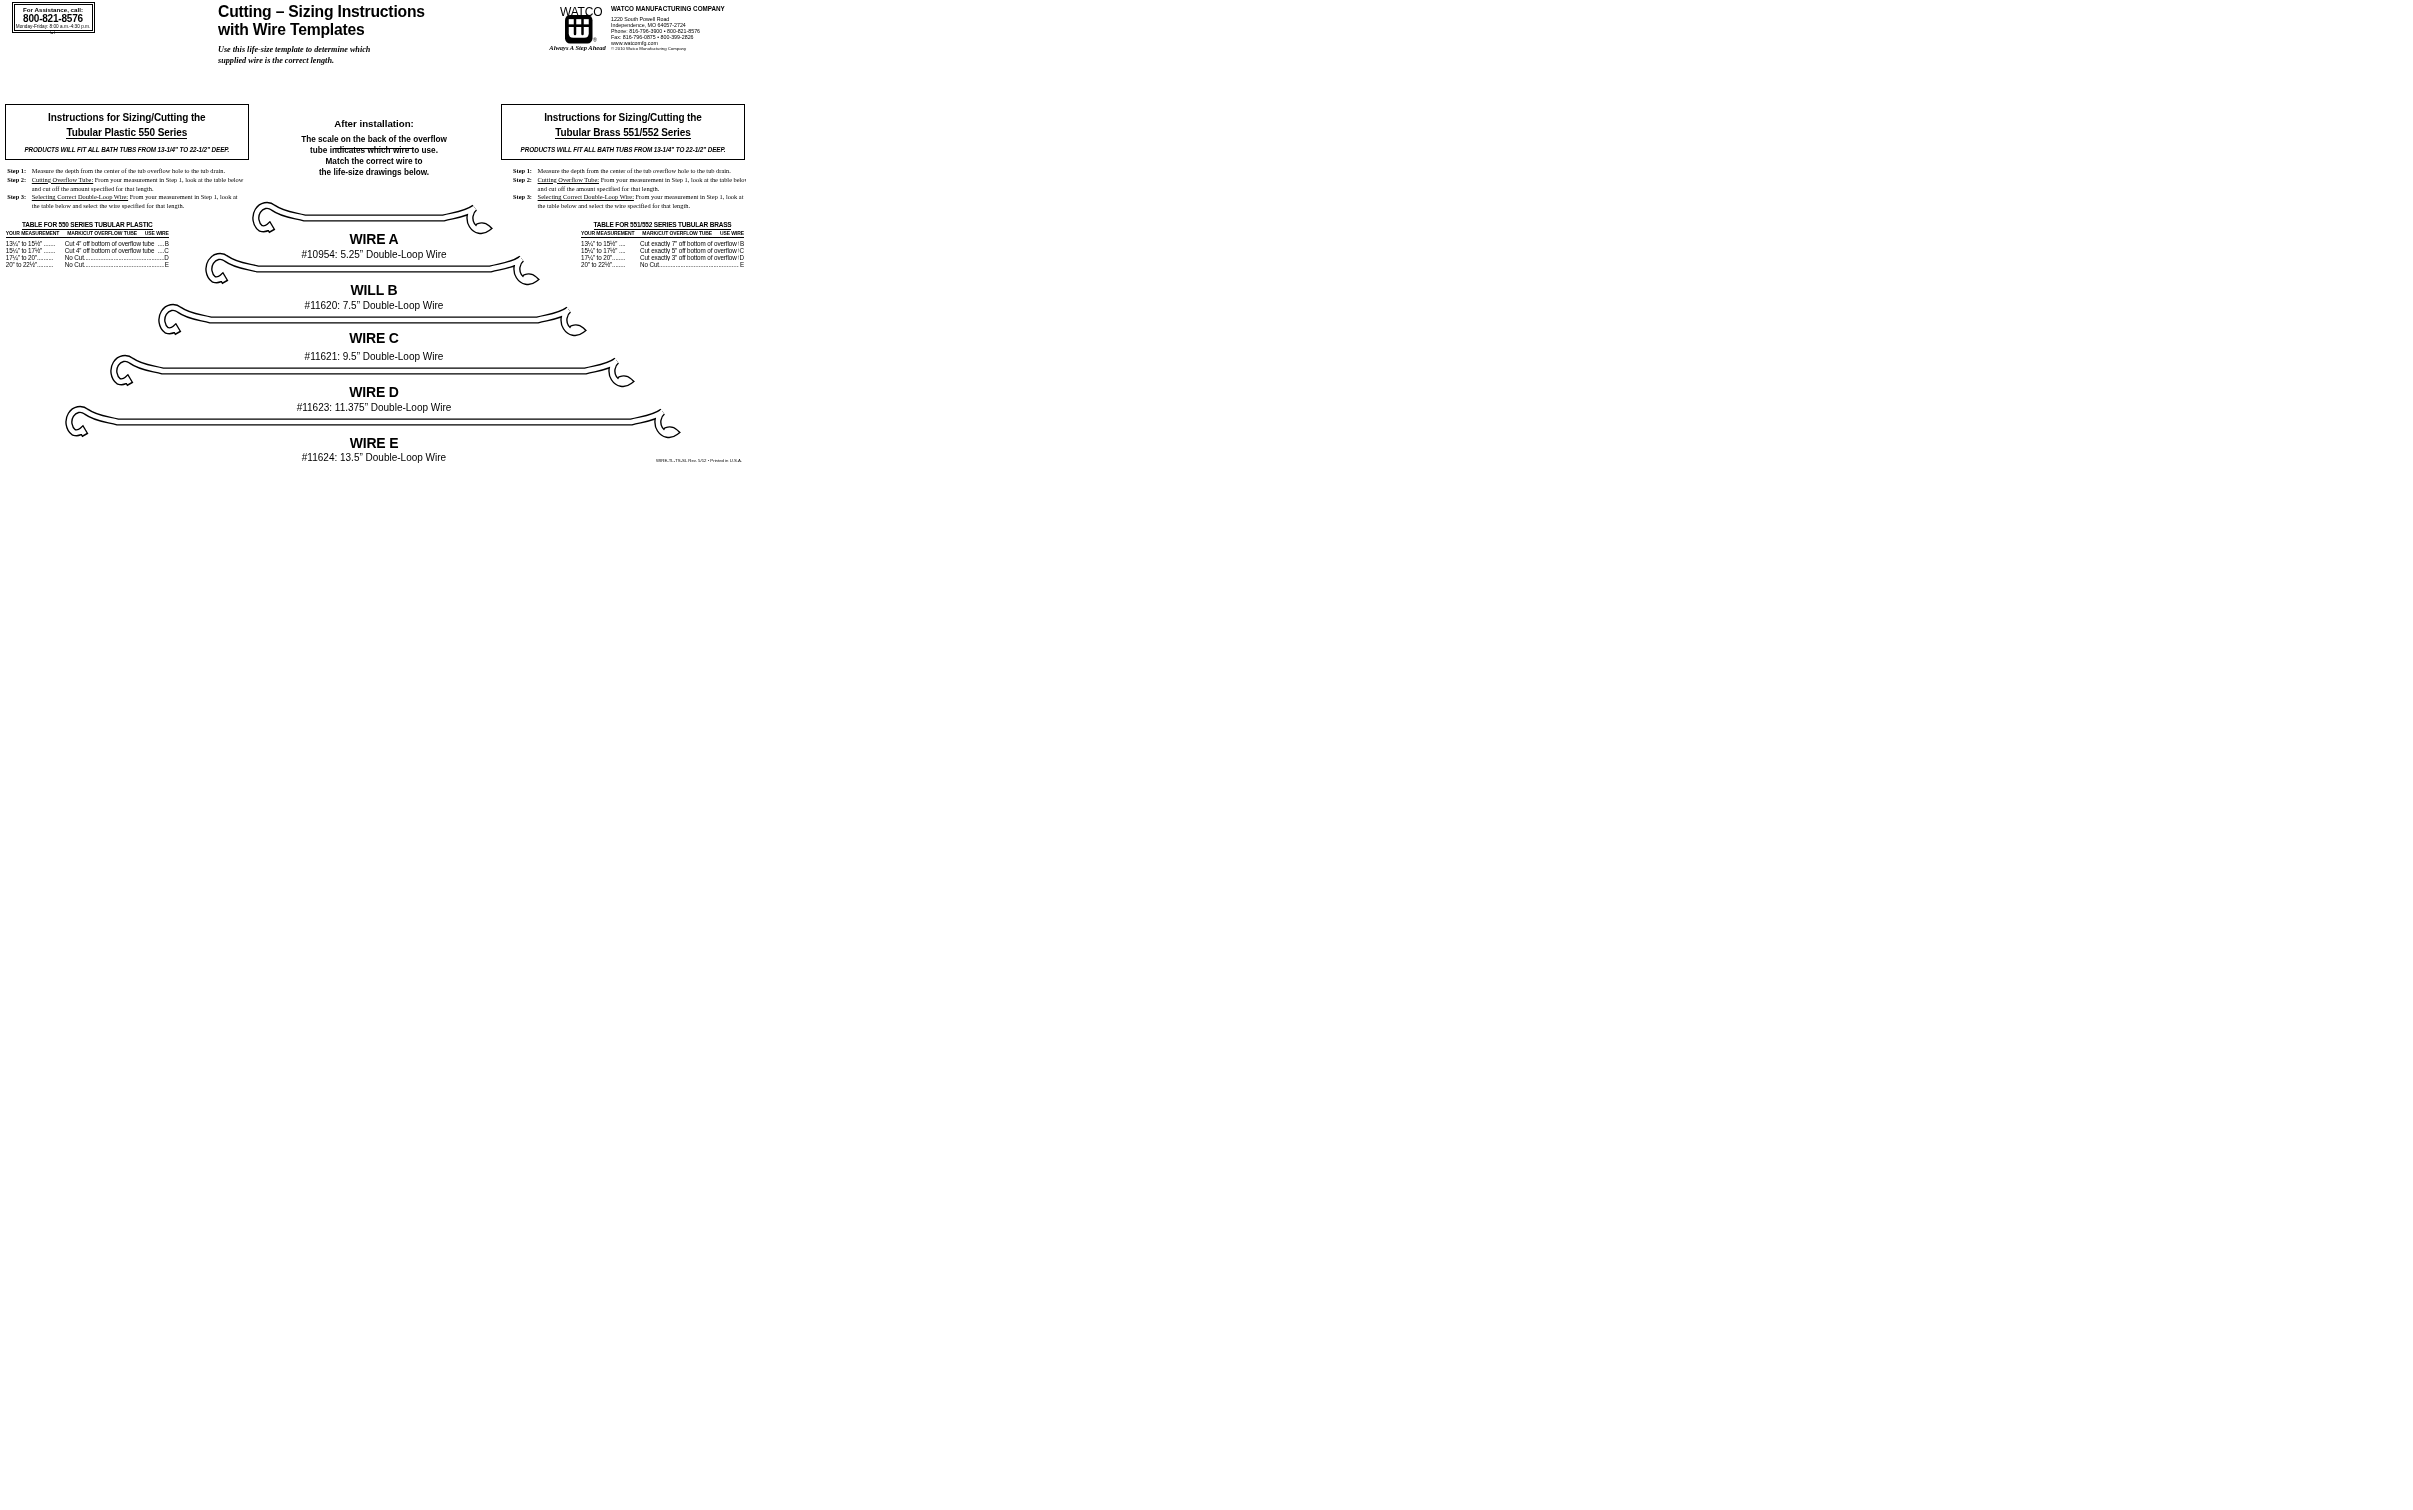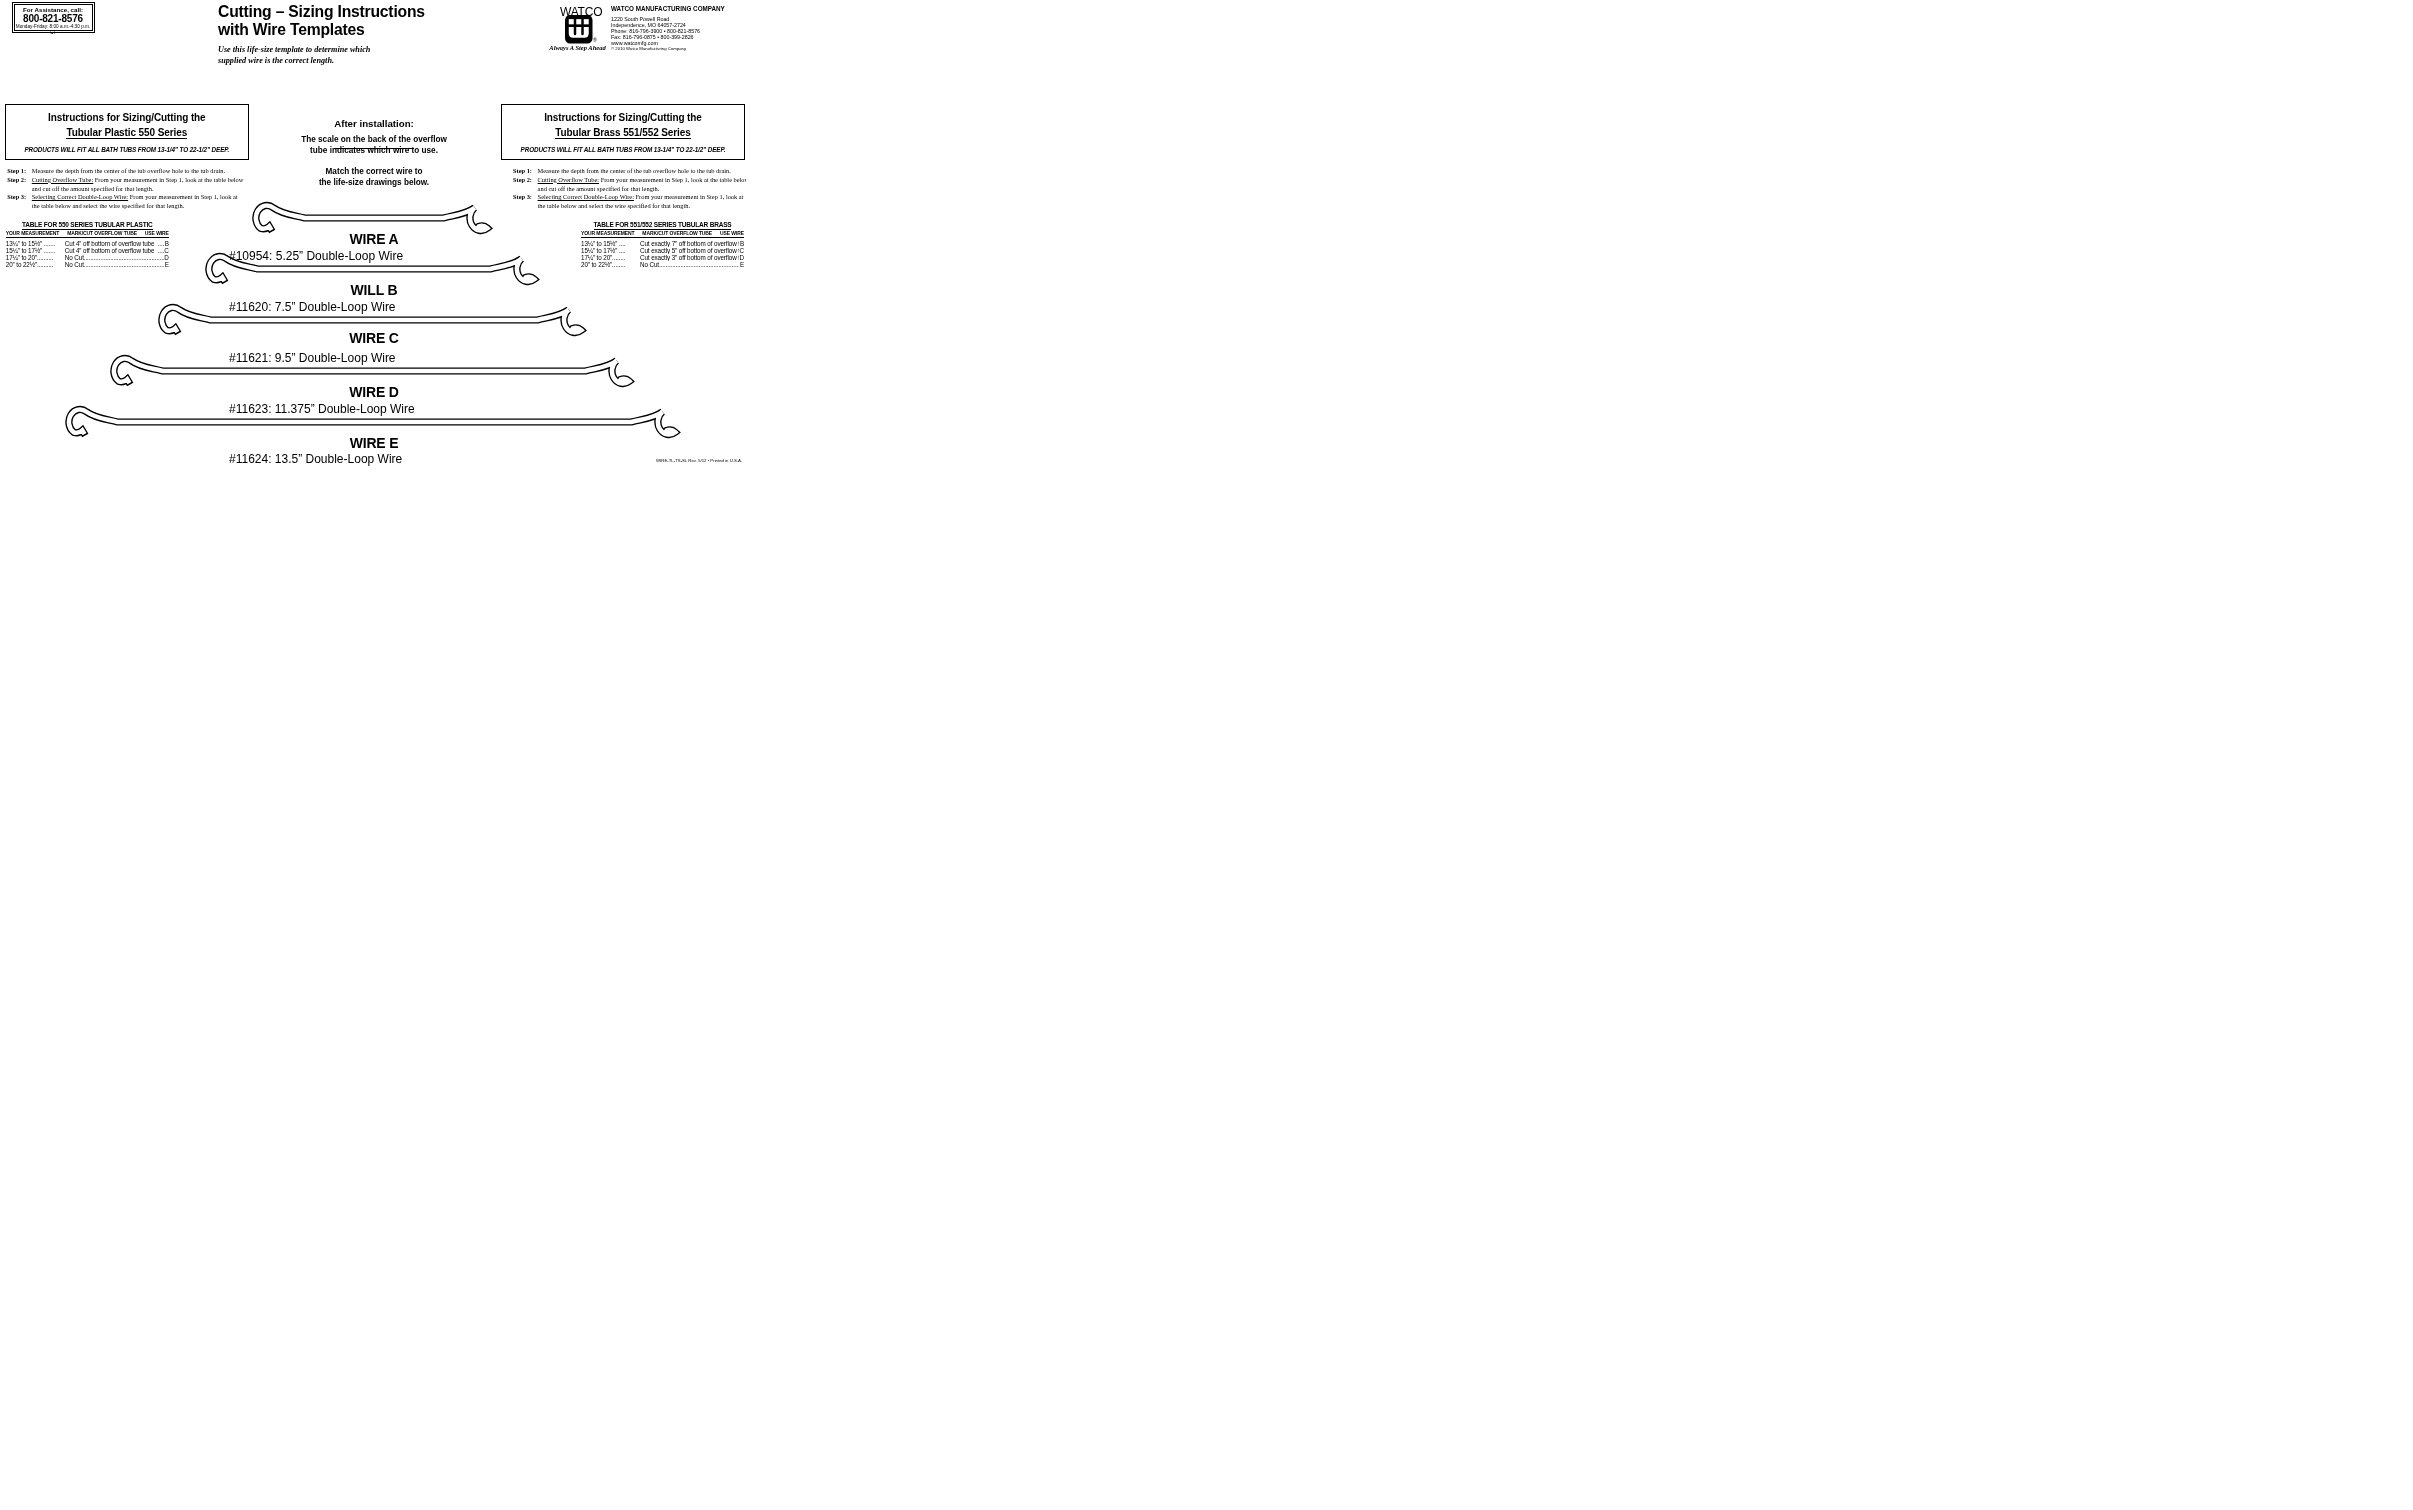--- a/index.html
+++ b/index.html
@@ -38,21 +38,21 @@
   .panel-left{left:4.8px;width:244px;}
   .panel-right{left:501px;width:244px;}
   .ph1,.ph2{font-size:10px;font-weight:bold;line-height:15px;letter-spacing:-0.1px;}
   .ph2u{border-bottom:1.4px solid #000;padding-bottom:0;}
   .pnote{margin-top:6.3px;font-size:6.3px;font-weight:bold;font-style:italic;letter-spacing:-0.1px;}
 
   
   .after{position:absolute;left:280px;top:118px;width:188px;text-align:center;}
   .after-hu{font-size:9.7px;font-weight:bold;border-bottom:1.4px solid #000;padding-bottom:19px;}
   .after-p{margin-top:4.8px;font-size:8.2px;font-weight:bold;line-height:11px;}
-  .after-p.second{margin-top:10px;}
+  .after-p.second{margin-top:0;}
 
   
   .steps{position:absolute;top:167px;width:239px;font-family:"Liberation Serif",serif;
          font-size:6.4px;line-height:8.8px;}
   .steps-left{left:7.2px;}
   .steps-right{left:513px;}
   .step{padding-left:24.6px;}
   .step-label{display:inline-block;width:24.6px;margin-left:-24.6px;font-weight:bold;}
   .u{text-decoration:underline;}
 
@@ -67,21 +67,21 @@
   .wt-row{margin-top:0;display:flex;font-size:6.3px;line-height:7px;letter-spacing:-0.1px;white-space:pre;}
   .wt-rows{margin-top:1.9px;}
   .wt-m{flex:none;width:59px;overflow:hidden;}
   .wt-a{flex:1;overflow:hidden;}
   .wt-w{flex:none;width:5.3px;text-align:right;}
 
   
   .wire-svg{position:absolute;}
   .wire-name{position:absolute;left:229px;width:290px;text-align:center;
              font-size:14px;font-weight:bold;letter-spacing:-0.2px;}
-  .wire-part{position:absolute;left:229px;width:290px;font-size:12px;}
+  .wire-part{position:absolute;left:229px;width:290px;text-align:center;font-size:10px;}
 
   .footer{position:absolute;right:3.9px;bottom:2.9px;font-size:4.3px;}
 </style>
 </head>
 <body>
 
 <div class="page">
 
   <div class="assist-box">
     <div class="assist-title">For Assistance, call:</div>

